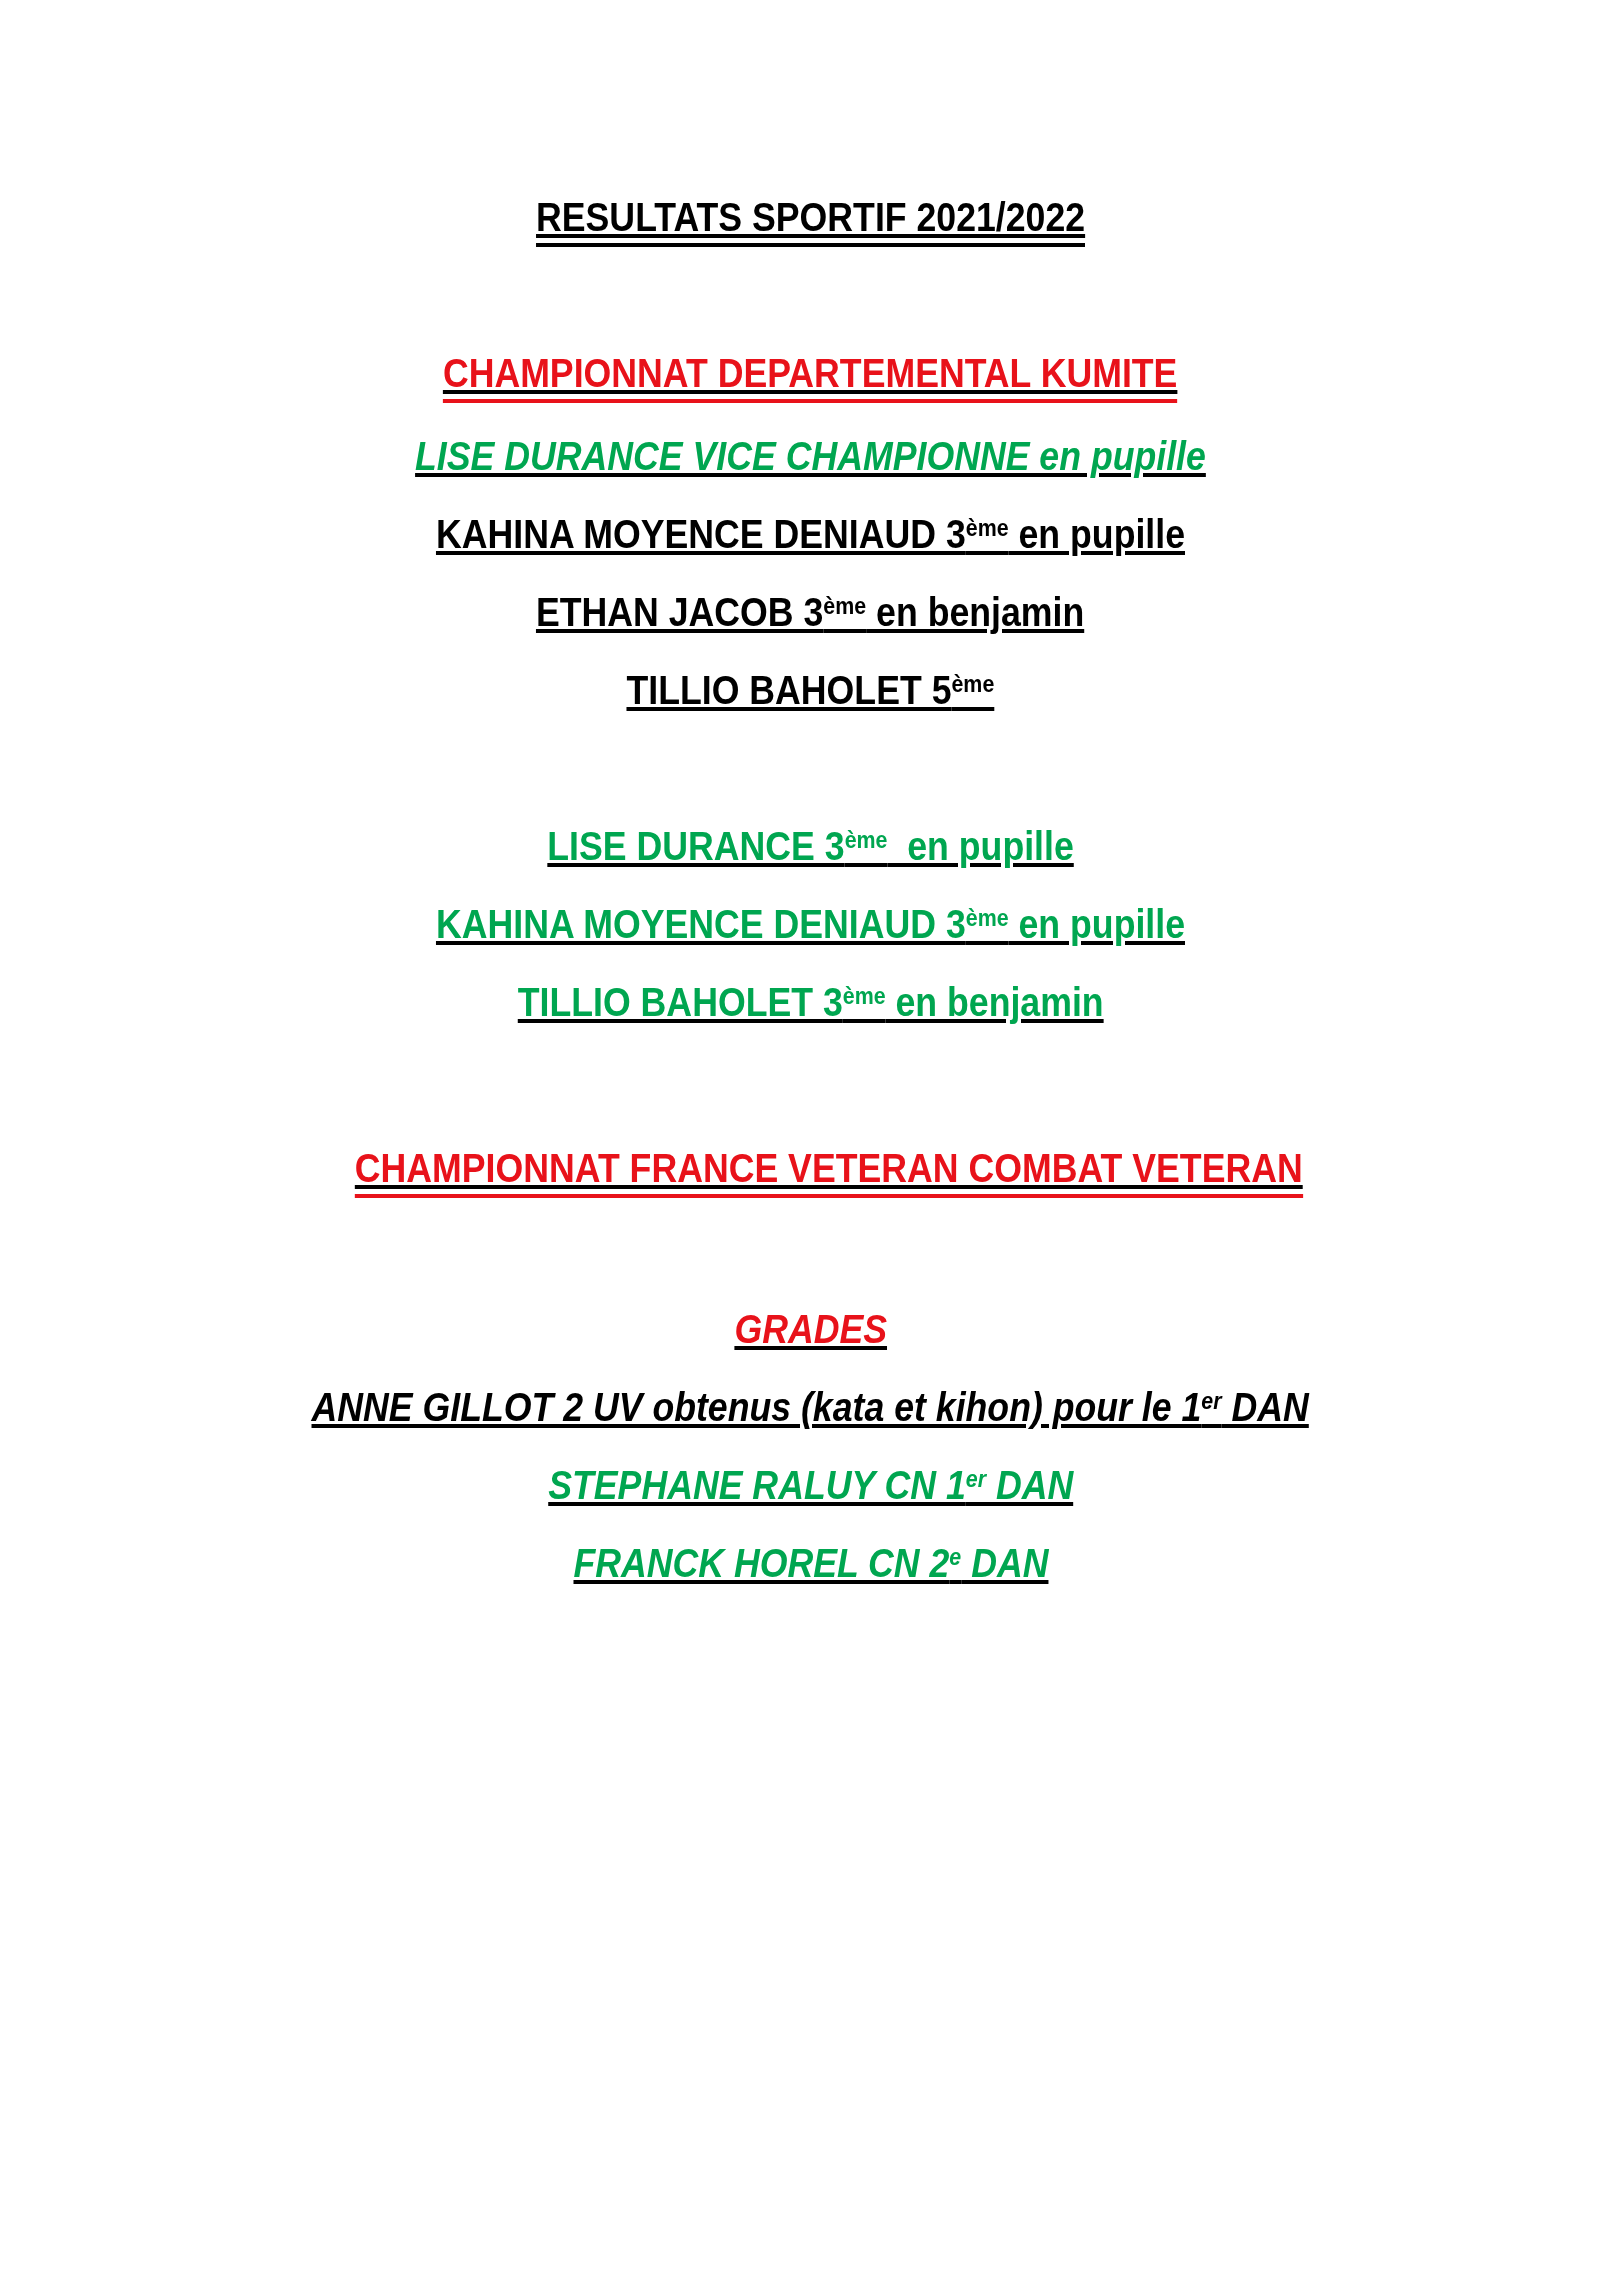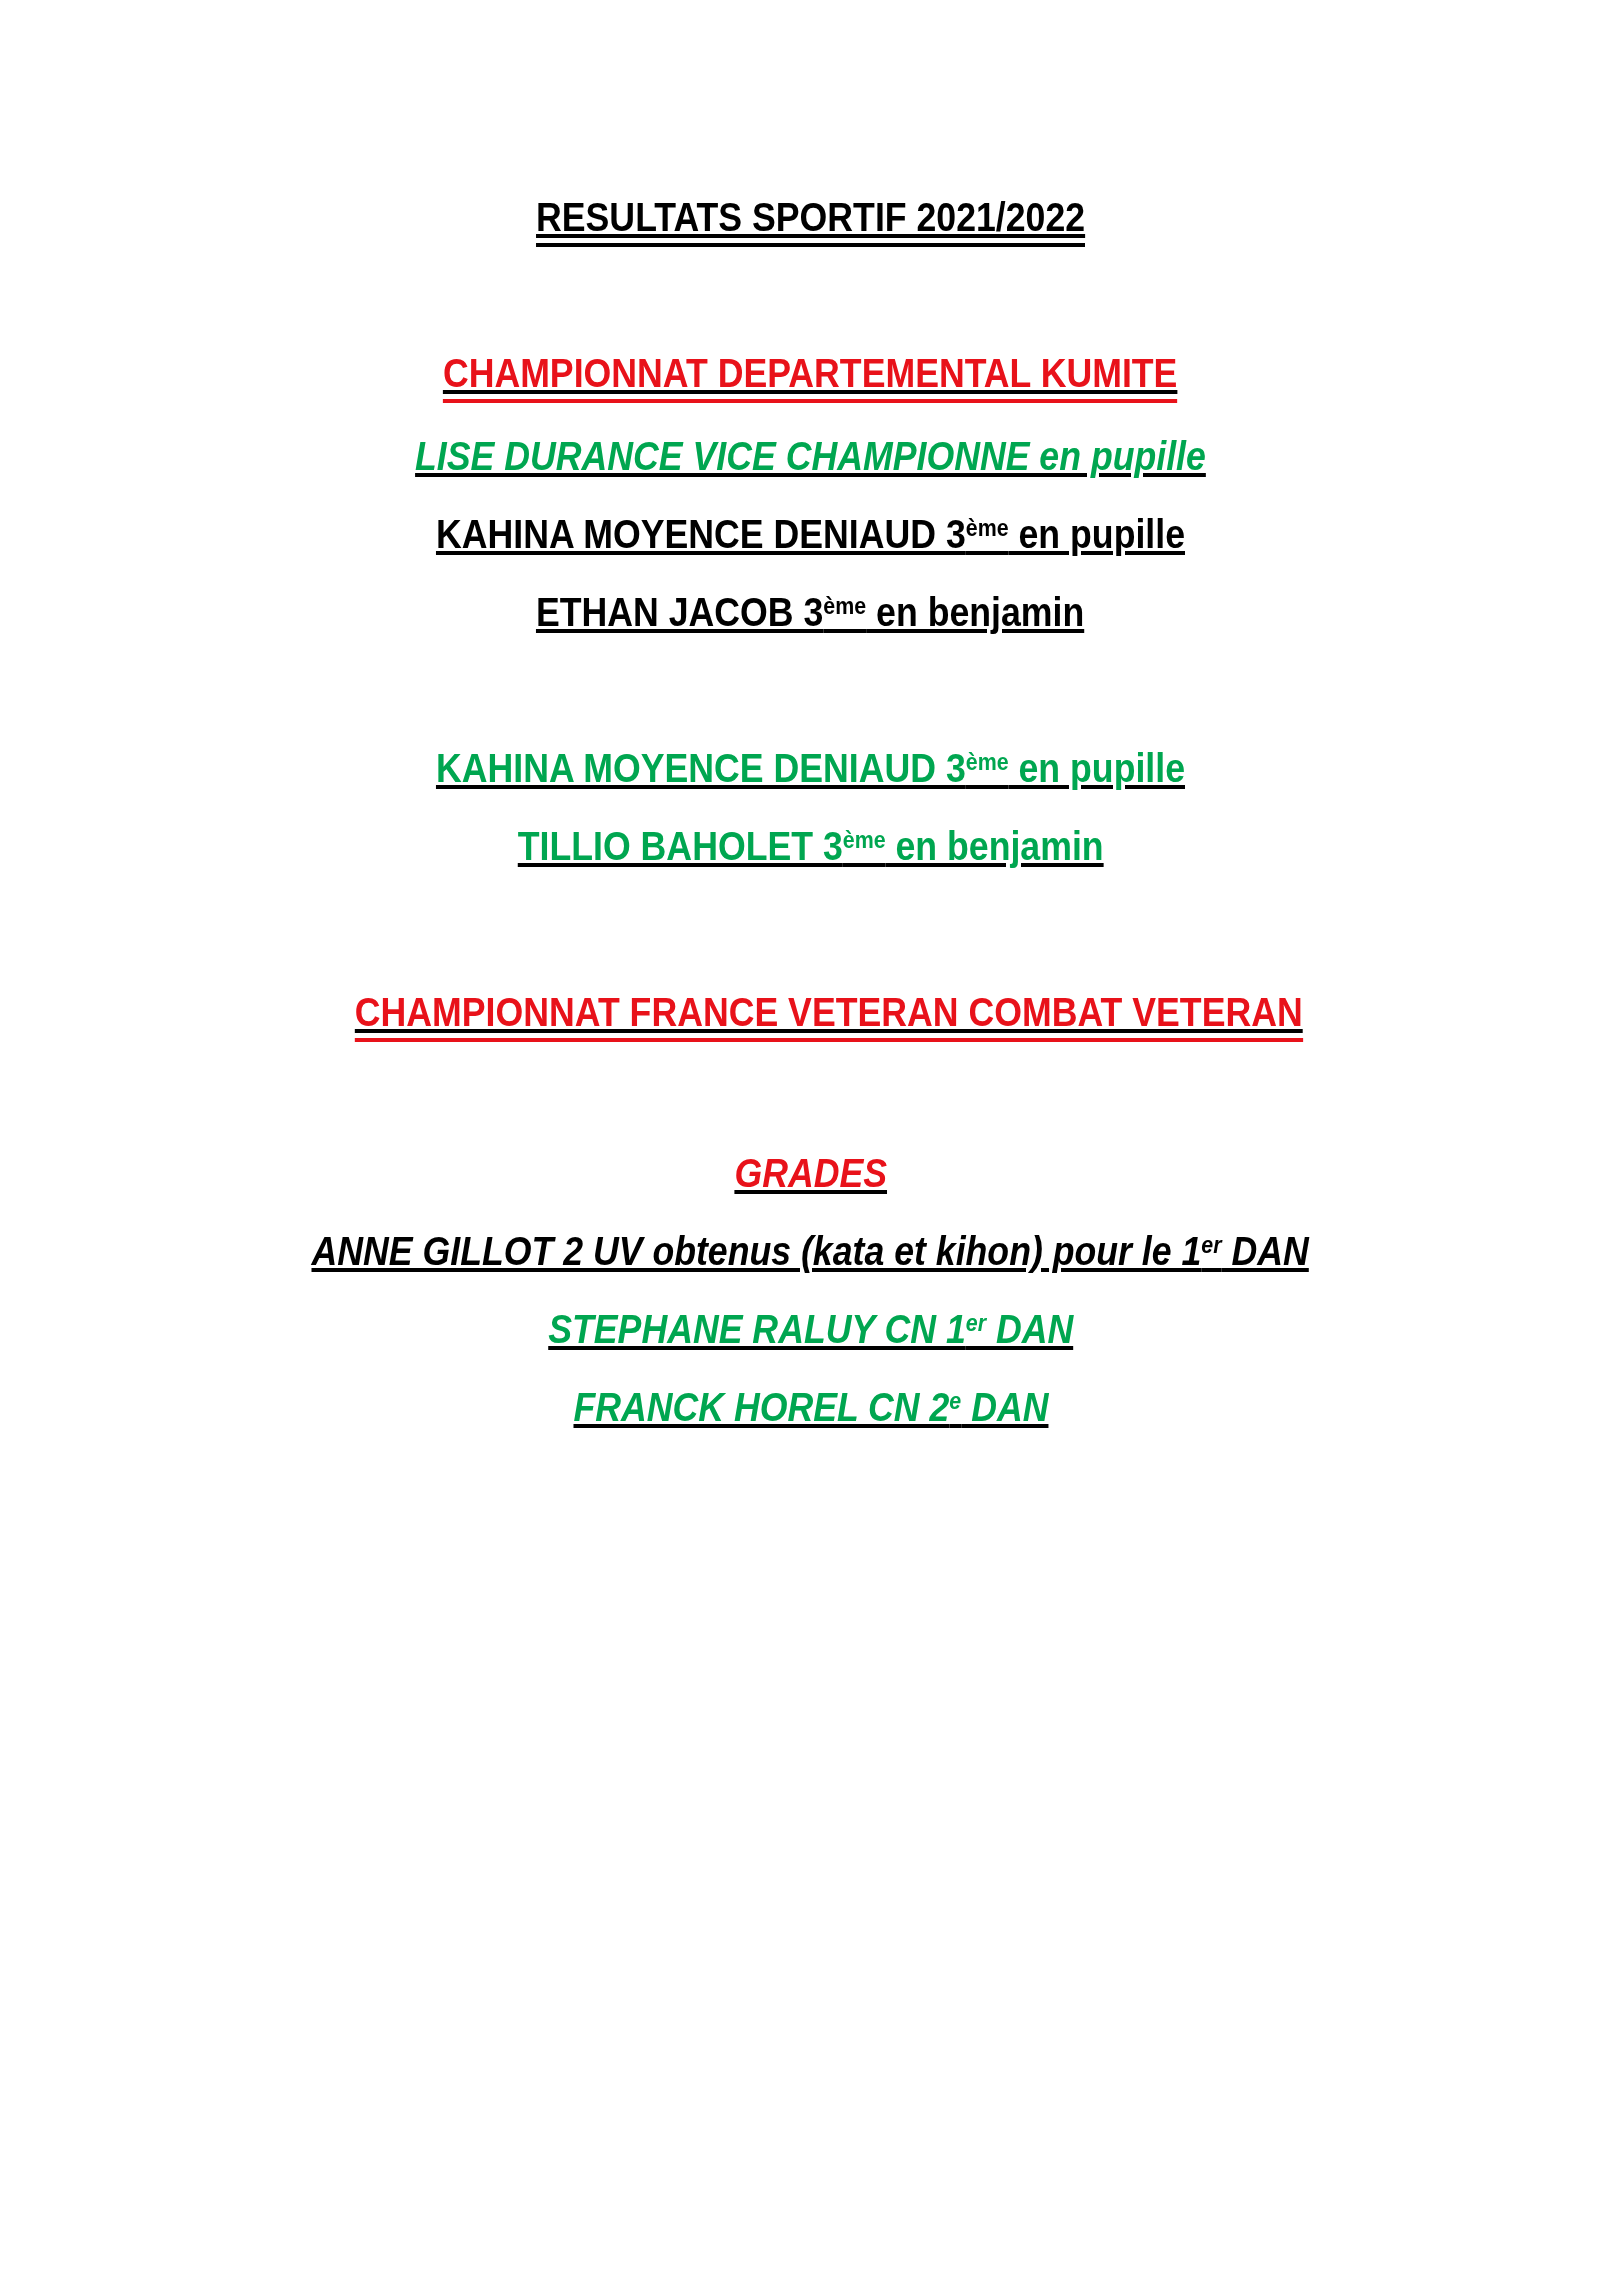--- a/index.html
+++ b/index.html
@@ -62,22 +62,24 @@
 <div class="page">
   <div class="line">
     <span class="scale underline title-text">RESULTATS SPORTIF 2021/2022</span>
   </div>
   <div id="sections">
       <div class="section">
         <div class="line"><span class="scale underline" style="color: rgb(232, 18, 26);"><span>CHAMPIONNAT DEPARTEMENTAL KUMITE</span></span></div>
         <div class="line"><span class="scale italic" style="color: rgb(0, 166, 80);"><span>LISE DURANCE VICE CHAMPIONNE en pupille</span></span></div>
         <div class="line"><span class="scale" style="color: rgb(0, 0, 0);"><span>KAHINA MOYENCE DENIAUD 3</span><sup>ème</sup><span> en pupille</span></span></div>
         <div class="line"><span class="scale" style="color: rgb(0, 0, 0);"><span>ETHAN JACOB 3</span><sup>ème</sup><span> en benjamin</span></span></div>
+        <div class="line"><span class="scale" style="color: rgb(0, 0, 0);"><span>TILLIO BAHOLET 5</span><sup>ème</sup></span></div>
       </div>
       <div class="section">
+        <div class="line"><span class="scale" style="color: rgb(0, 166, 80);"><span>LISE DURANCE 3</span><sup>ème</sup><span>  en pupille</span></span></div>
         <div class="line"><span class="scale" style="color: rgb(0, 166, 80);"><span>KAHINA MOYENCE DENIAUD 3</span><sup>ème</sup><span> en pupille</span></span></div>
         <div class="line"><span class="scale" style="color: rgb(0, 166, 80);"><span>TILLIO BAHOLET 3</span><sup>ème</sup><span> en benjamin</span></span></div>
       </div>
       <div class="section gap-lg">
         <div class="line"><span class="scale underline" style="color: rgb(232, 18, 26);"><span>CHAMPIONNAT FRANCE VETERAN COMBAT VETERAN</span></span></div>
       </div>
       <div class="section">
         <div class="line"><span class="scale italic" style="color: rgb(232, 18, 26);"><span>GRADES</span></span></div>
         <div class="line"><span class="scale italic" style="color: rgb(0, 0, 0);"><span>ANNE GILLOT 2 UV obtenus (kata et kihon) pour le 1</span><sup>er</sup><span> DAN</span></span></div>
         <div class="line"><span class="scale italic" style="color: rgb(0, 166, 80);"><span>STEPHANE RALUY CN 1</span><sup>er</sup><span> DAN</span></span></div>

